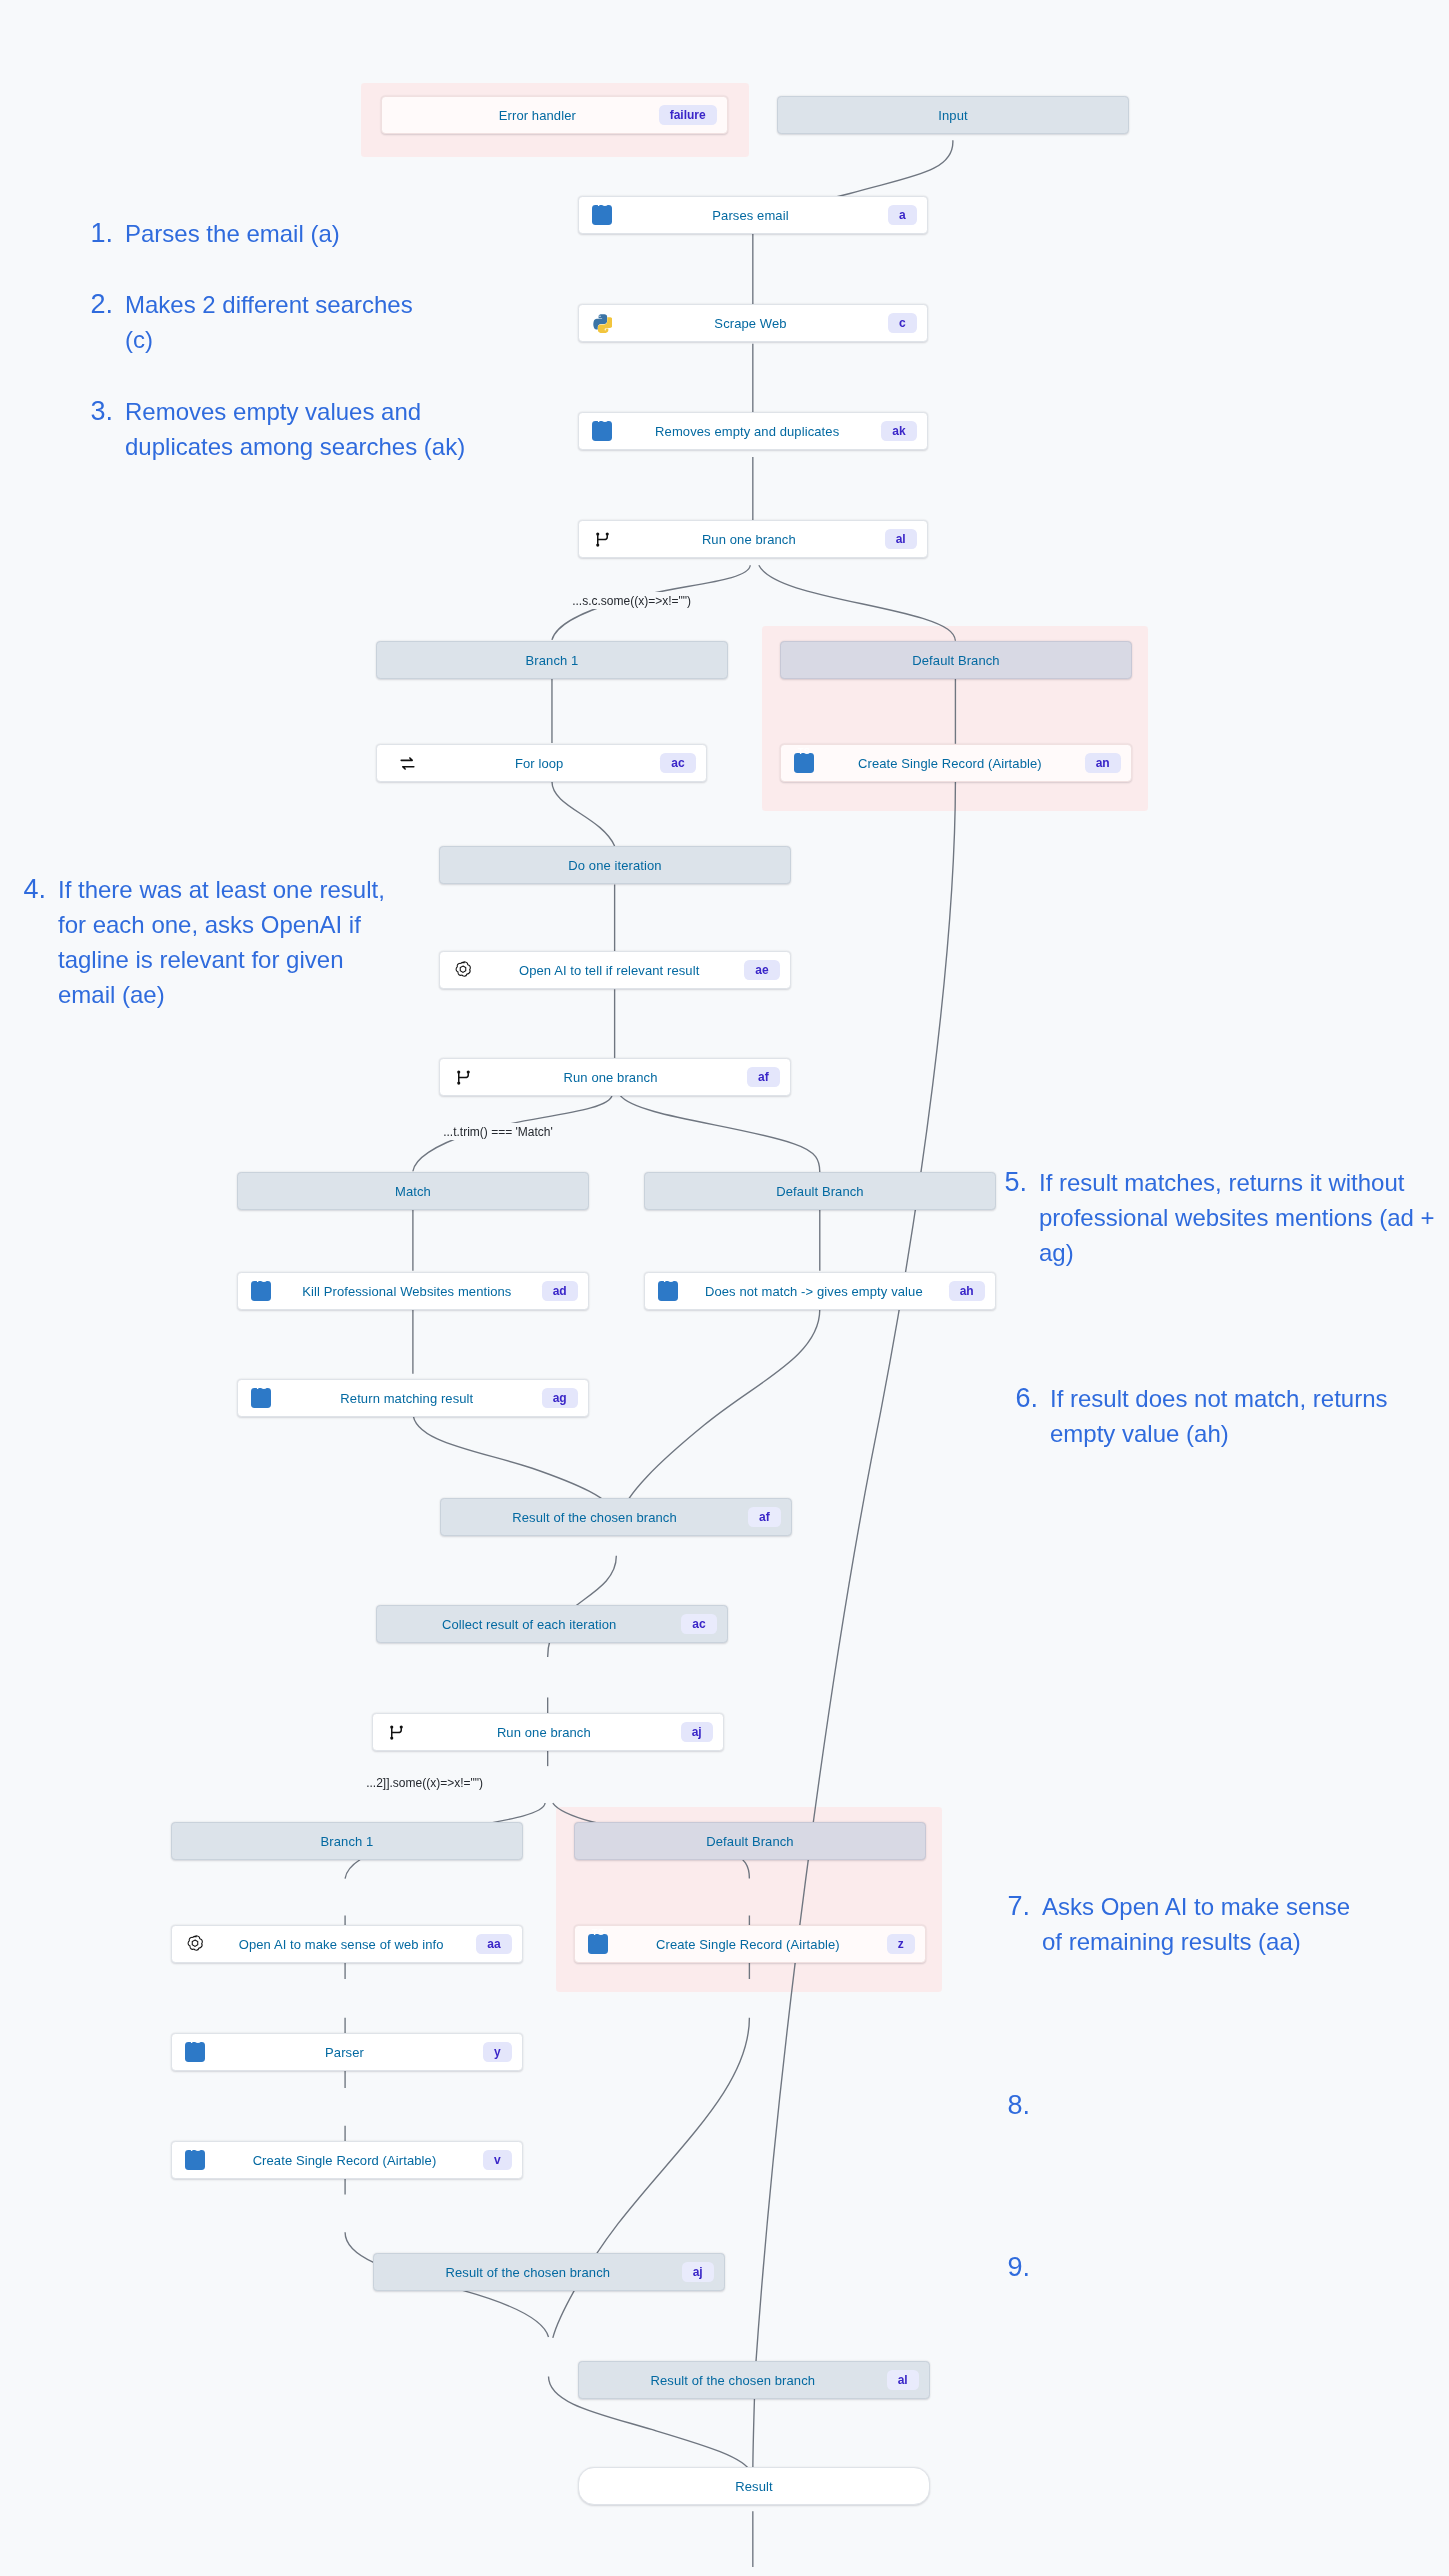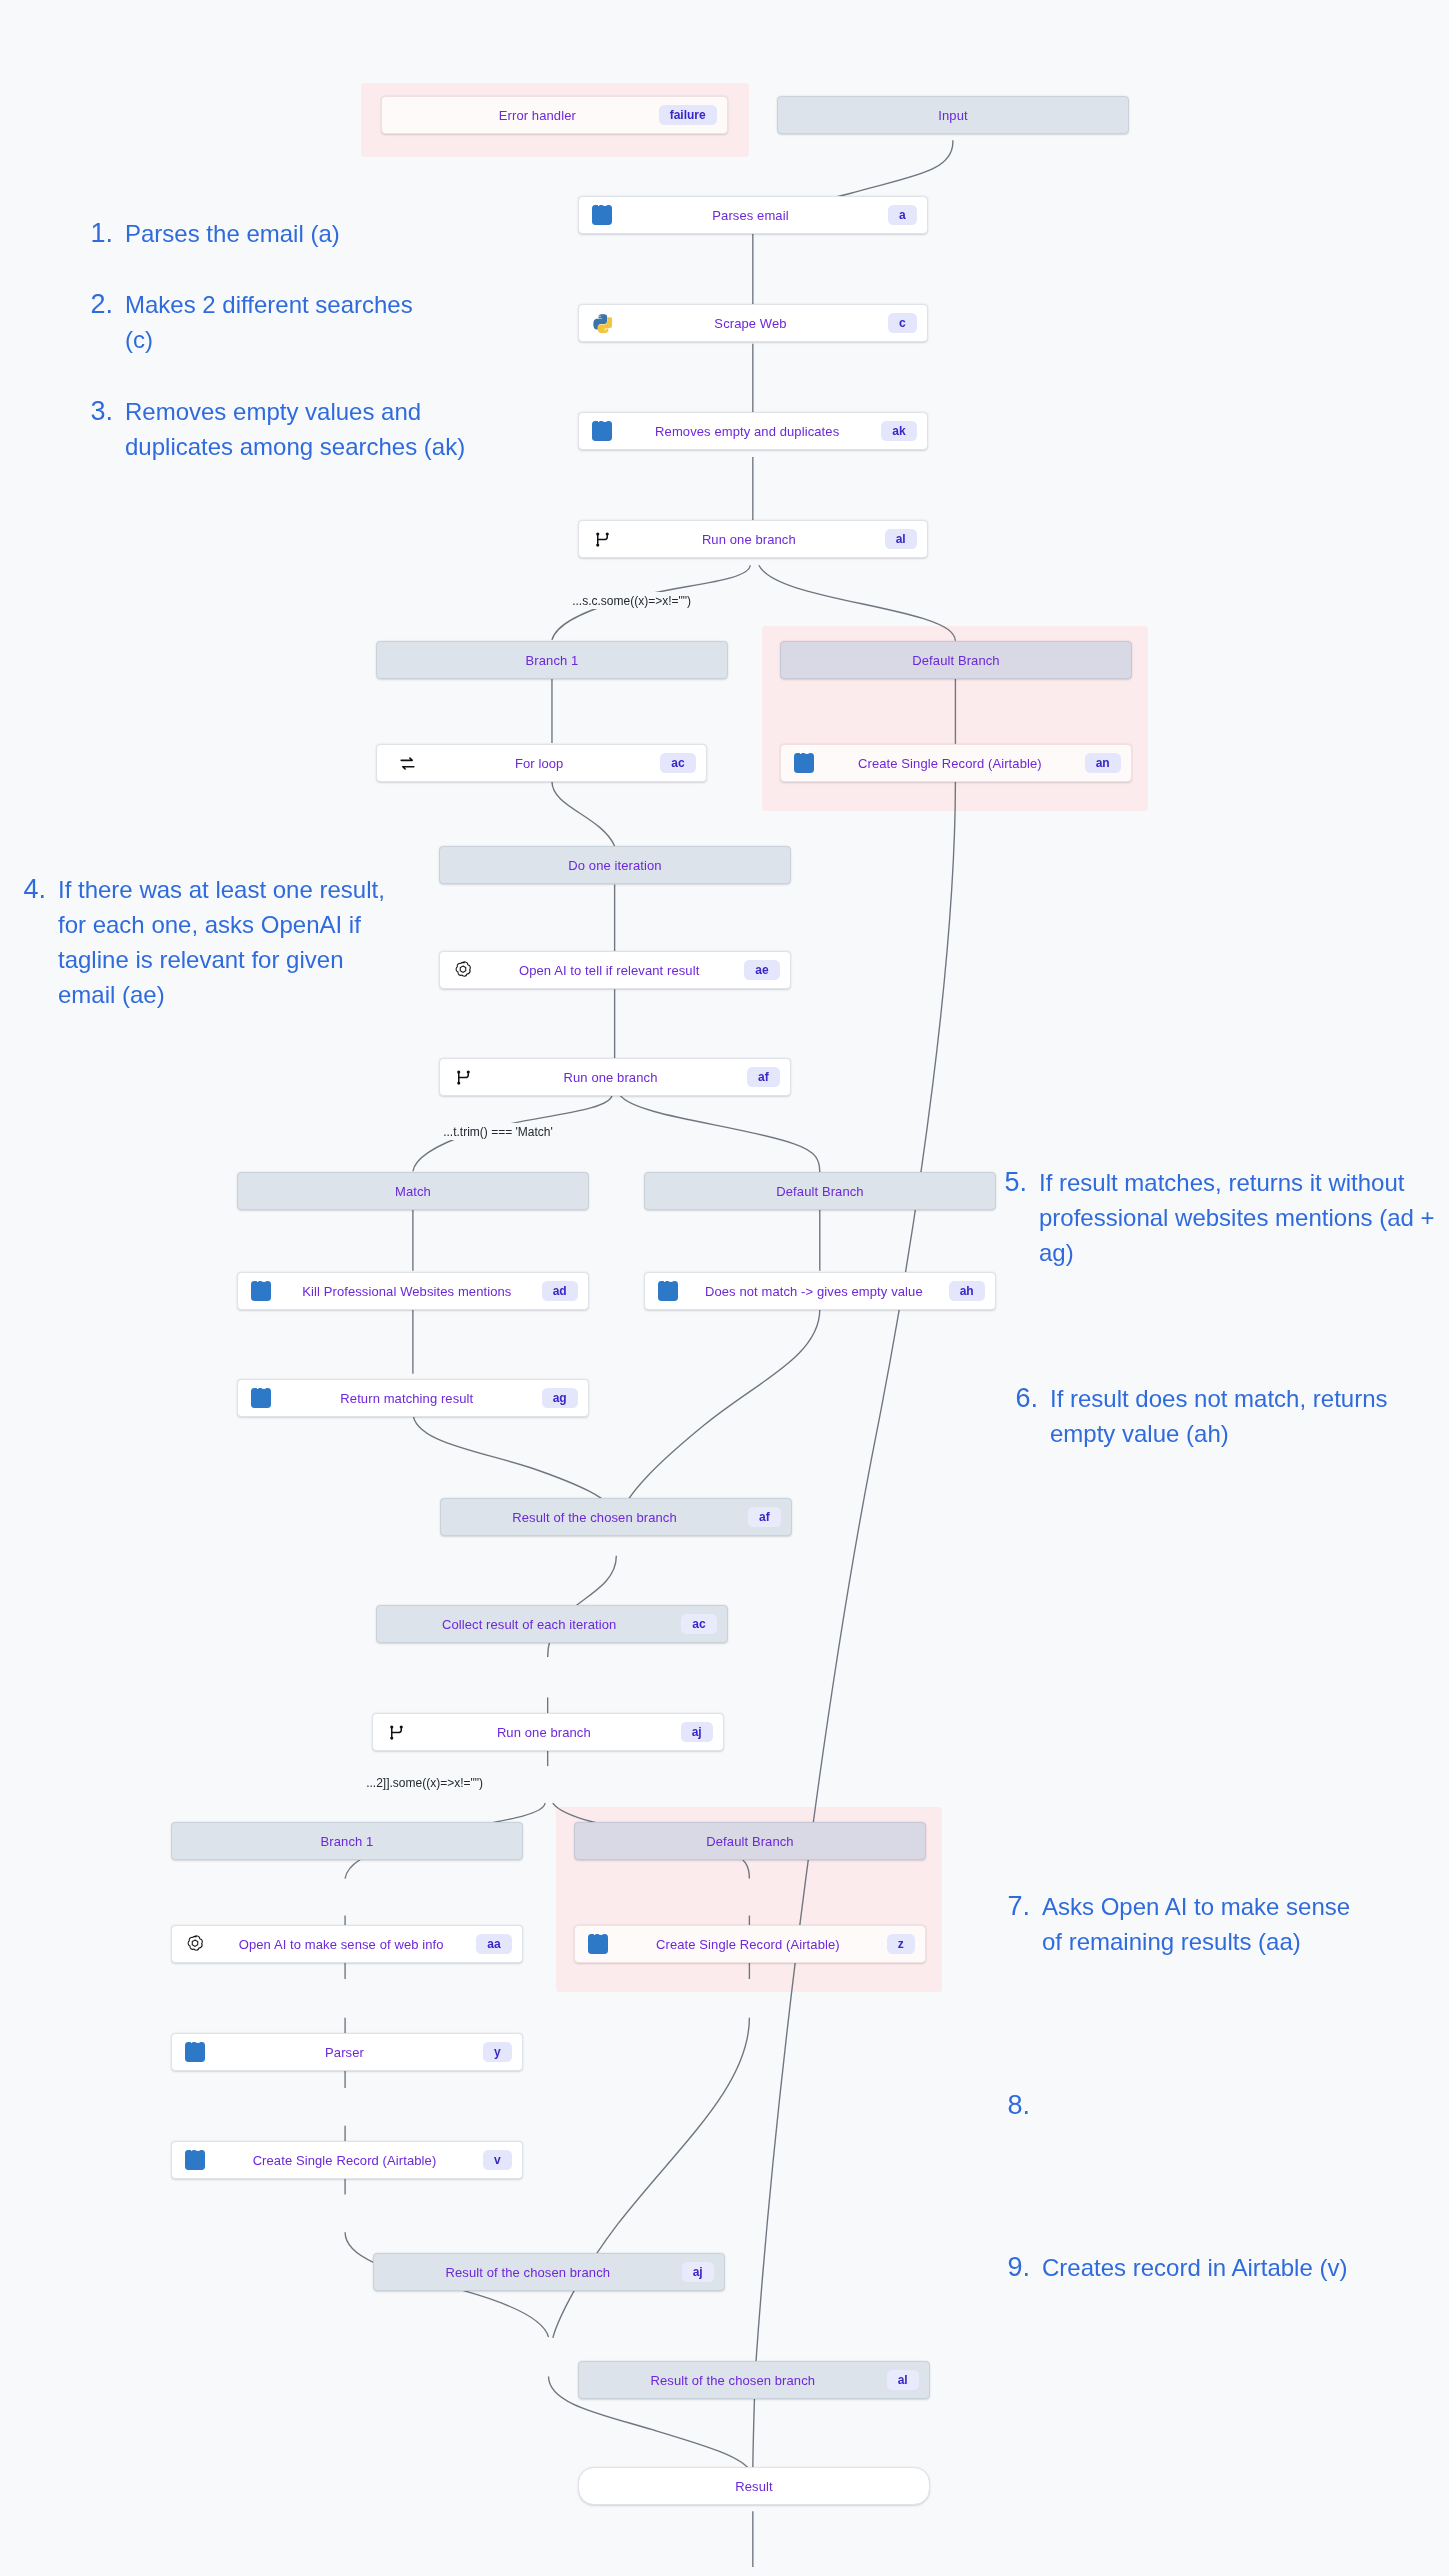--- a/index.html
+++ b/index.html
@@ -21,21 +21,21 @@
     background:#ffffff;
     box-shadow:0 0.9px 1.7px rgba(16,24,40,.10), 0 0.9px 2.6px rgba(16,24,40,.06);
     height:38px;
   }
   .node .icon{
     width:22px;height:22px;margin-left:12px;flex:0 0 auto;
     display:flex;align-items:center;justify-content:center;
   }
   .node .label{
     flex:1 1 auto;text-align:center;
-    font-size:13px;color:#6d28d9;letter-spacing:0.1px;
+    font-size:13px;color:#0369a1;letter-spacing:0.1px;
     white-space:nowrap;overflow:hidden;
   }
   .node .badge{
     flex:0 0 auto;margin-right:10.3px;
     background:#e4e6fb;color:#3a26c8;
     font-size:12px;font-weight:bold;
     border-radius:5.2px;padding:4.3px 11px;line-height:1;
   }
   .node .spacer{width:22px;margin-left:12px;flex:0 0 auto;}
 
@@ -413,17 +413,16 @@
     <div class="num">7.</div>
     <div class="txt">Asks Open AI to make sense of remaining results (aa)</div>
   </div>
 
   <div class="ann right" style="left:1001px;top:2088px;width:386px;">
     <div class="num">8.</div>
   </div>
 
   <div class="ann right" style="left:1001px;top:2250px;width:361px;">
     <div class="num">9.</div>
-    <div class="txt">Creates record in Airtable (v)</div>
   </div>
 
 </div>
 
 
 </body></html>

